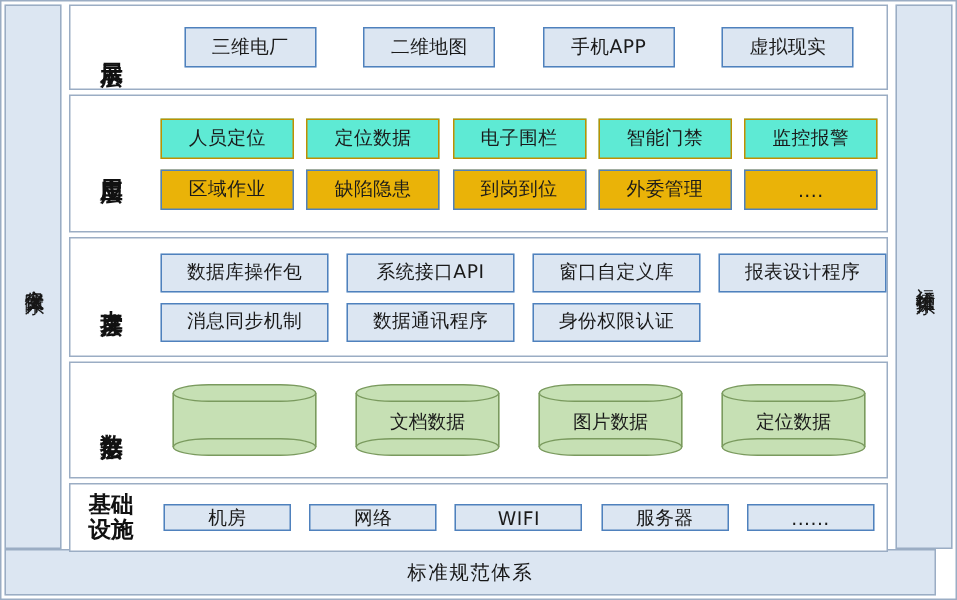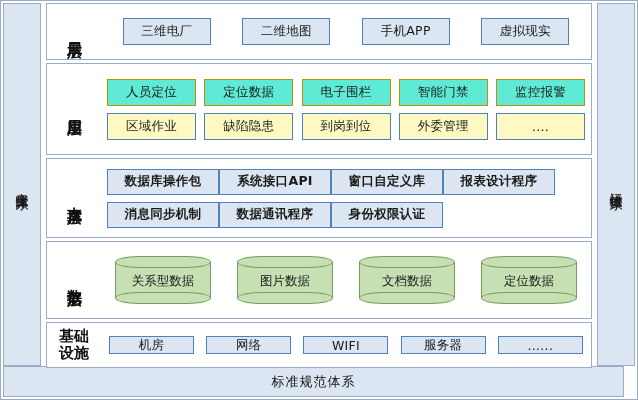--- a/index.html
+++ b/index.html
@@ -128,32 +128,32 @@
     font-size:12.5px;
     color:#1a1a1a;
     border:1px solid #4f81bd;
     height:26px;
     flex:1 1 0;
     letter-spacing:0.3px;
     white-space:nowrap;
   }
   .node.blue{background:#dce6f2;border-color:#4f81bd;}
   .node.yellow{background:#5eead4;border-color:#bf9000;font-family:Liberation Serif, serif;}
-  .node.green{background:#fef9c3;border-color:#4f81bd;}
+  .node.green{background:#eab308;border-color:#4f81bd;}
 
   
   #layer-presentation .layer-body{padding:0 10px;}
   #layer-presentation .row{justify-content:space-around;}
   #layer-presentation .node{flex:0 0 88px;height:27px;}
 
   #layer-application .node{flex:0 0 89px;height:27px;}
   #layer-application .row{justify-content:space-between;}
 
   #layer-support .node{flex:0 0 112px;height:26px;}
-  #layer-support .row{justify-content:flex-start;gap:0;font-weight:bold;}
+  #layer-support .row{justify-content:flex-start;gap:12px;}
 
   #layer-infrastructure .node{flex:0 0 85px;height:18px;}
   #layer-infrastructure .row{justify-content:space-around;}
 
   
   #layer-data .layer-body{padding:0 14px;}
   #layer-data .row{justify-content:space-between;}
   .cyl{
     position:relative;
     flex:0 0 96px;
@@ -270,38 +270,37 @@
       <div class="layer" id="layer-data" style="height: 78px;">
         <div class="layer-label">
           <span class="lbl-v">数据层</span>
         </div>
         <div class="layer-body">
           <div class="row">
             <div class="cyl">
               <div class="cyl-body"></div>
               <div class="cyl-bottom"></div>
               <div class="cyl-top"></div>
-              <span class="cyl-label">关系型数据</span>
+            </div>
+            <div class="cyl">
+              <div class="cyl-body"></div>
+              <div class="cyl-bottom"></div>
+              <div class="cyl-top"></div>
+              <span class="cyl-label">文档数据</span>
             </div>
             <div class="cyl">
               <div class="cyl-body"></div>
               <div class="cyl-bottom"></div>
               <div class="cyl-top"></div>
               <span class="cyl-label">图片数据</span>
             </div>
             <div class="cyl">
               <div class="cyl-body"></div>
               <div class="cyl-bottom"></div>
               <div class="cyl-top"></div>
-              <span class="cyl-label">文档数据</span>
-            </div>
-            <div class="cyl">
-              <div class="cyl-body"></div>
-              <div class="cyl-bottom"></div>
-              <div class="cyl-top"></div>
               <span class="cyl-label">定位数据</span>
             </div>
           </div>
         </div>
       </div>
       <div class="layer" id="layer-infrastructure" style="height: 46px;">
         <div class="layer-label">
           <span class="lbl-wrap">基础设施</span>
         </div>
         <div class="layer-body">

